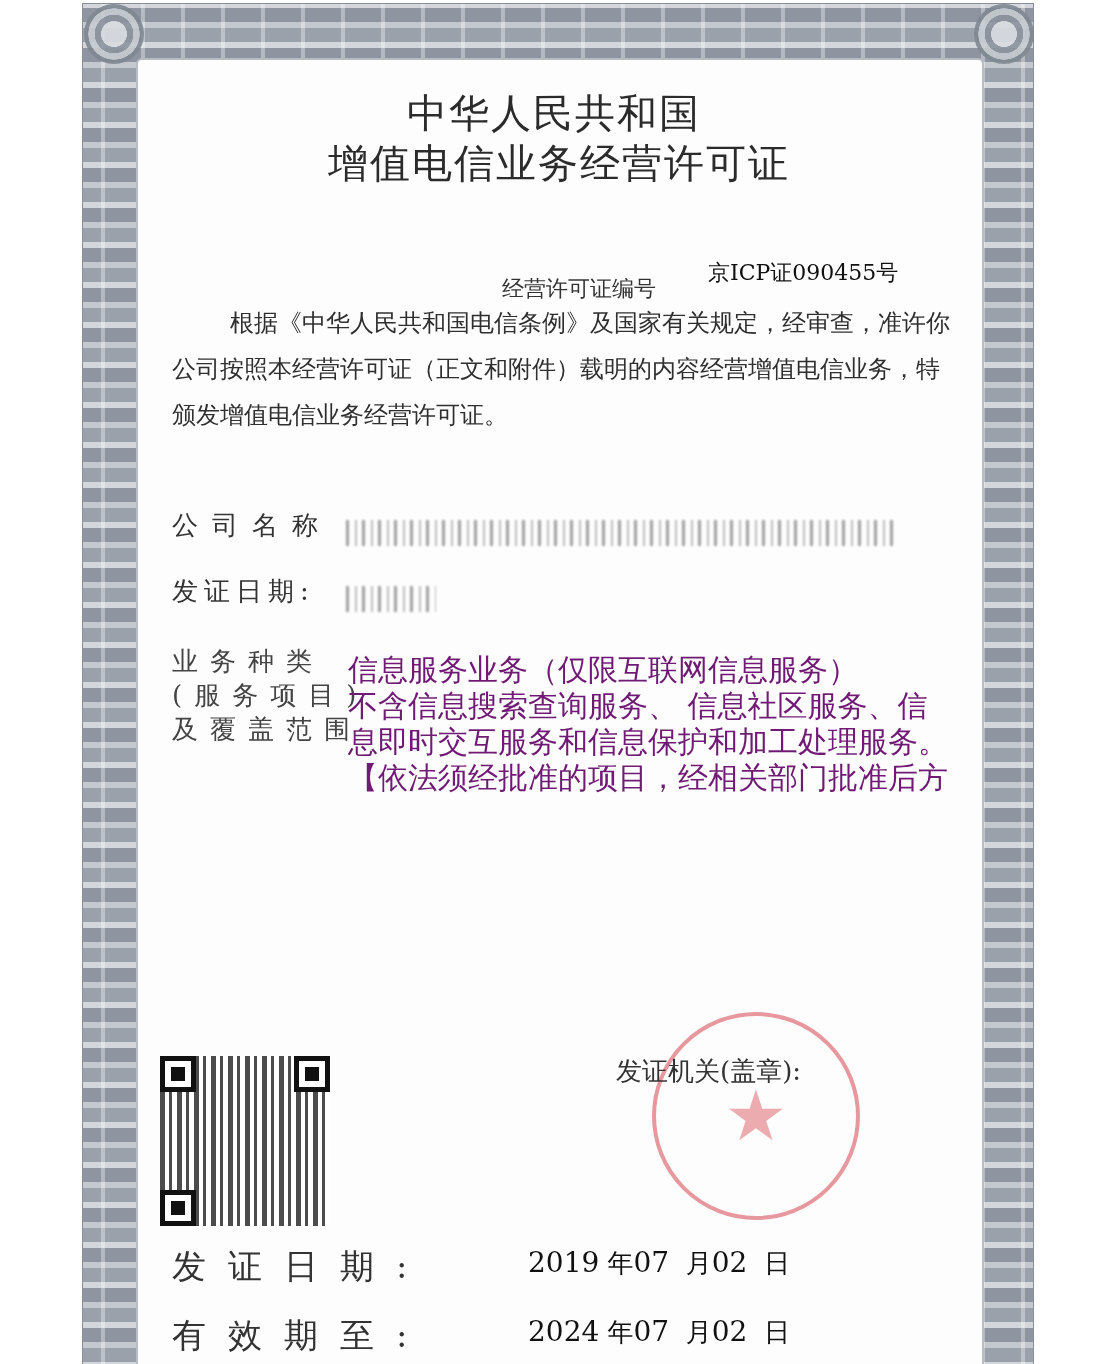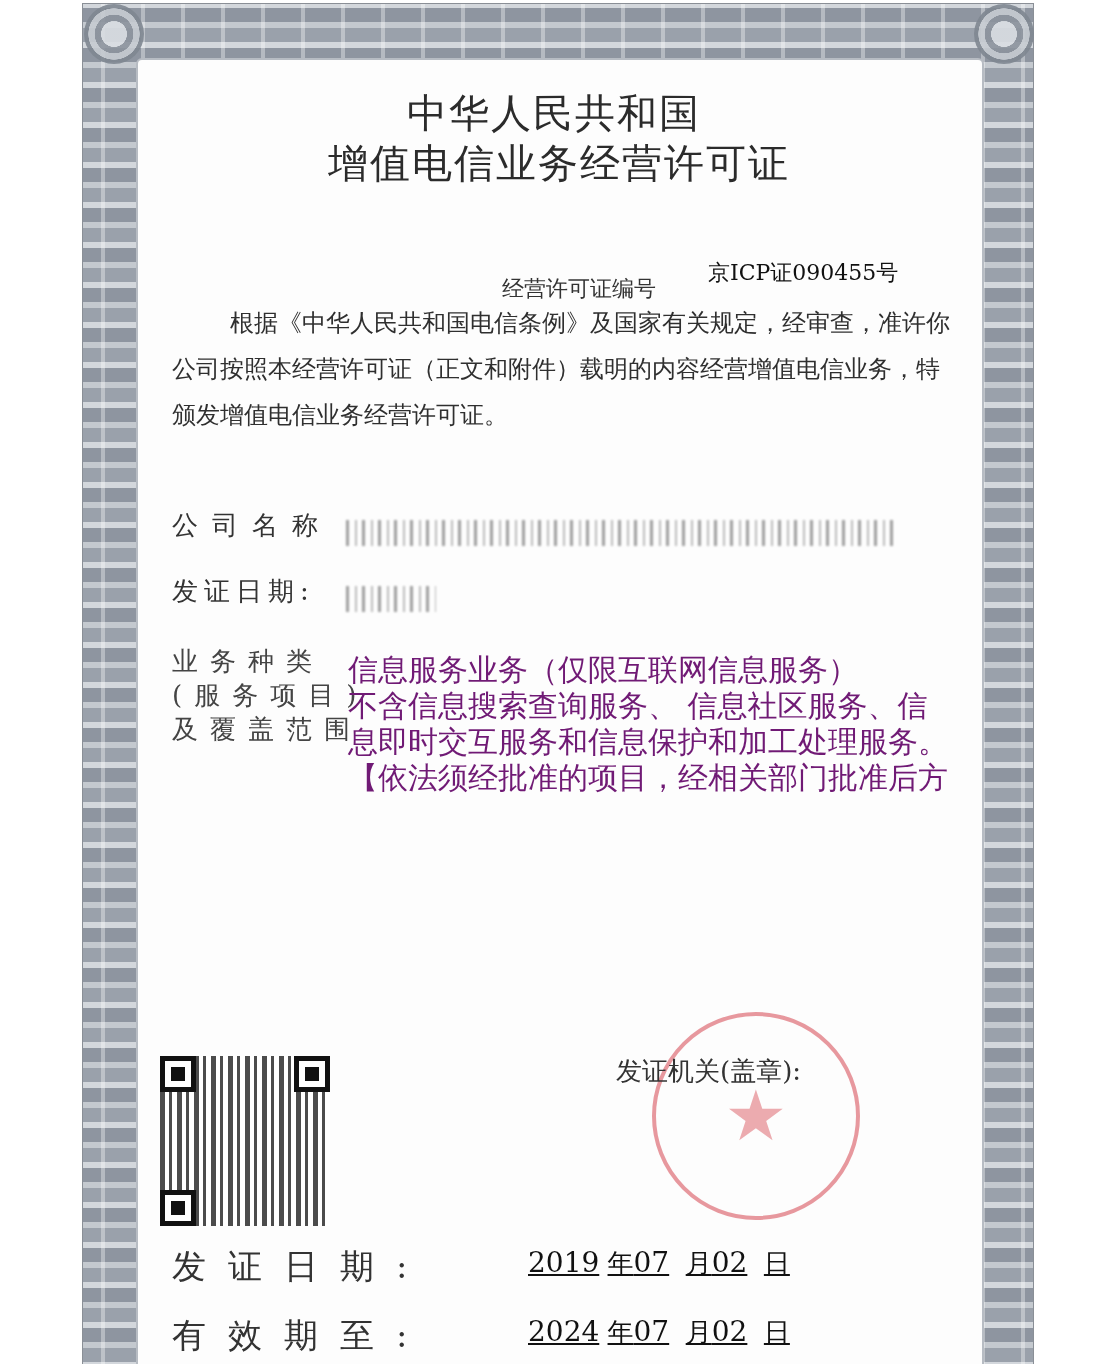--- a/index.html
+++ b/index.html
@@ -59,21 +59,21 @@
     display: flex; align-items: center; justify-content: center; font-size: 70px;
   }
   .issuer { left: 616px; top: 1054px; font-size: 26px; color: #333; }
   .date-label { font-size: 34px; color: #333; letter-spacing: 22px; }
   .issue-label { left: 172px; top: 1244px; }
   .valid-label { left: 172px; top: 1313px; }
   .date-val { font-size: 26px; color: #111; }
   .date-val .num { font-size: 28px; }
   .issue-val { left: 528px; top: 1246px; }
   .valid-val { left: 528px; top: 1315px; }
-  .date-val span { display: inline-block; text-decoration: underline; }
+  .date-val span { display: inline-block; }
 </style>
 </head>
 <body>
 
 <div class="frame"></div>
 <div class="corner" style="left:84px;top:4px;"></div>
 <div class="corner" style="left:974px;top:4px;"></div>
 <div class="frame-inner"></div>
 
 <div class="text title1">中华人民共和国</div>

